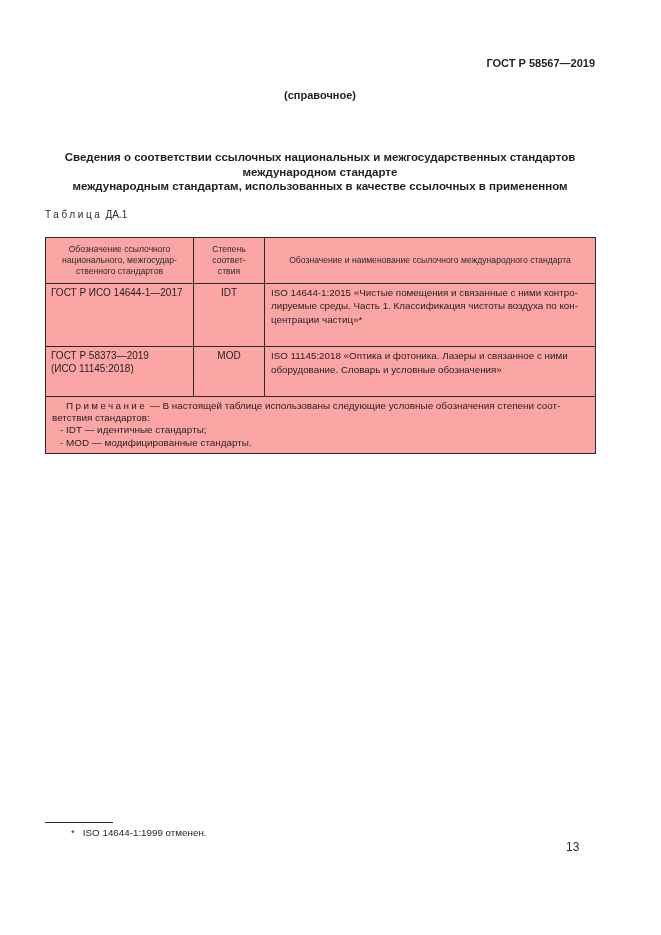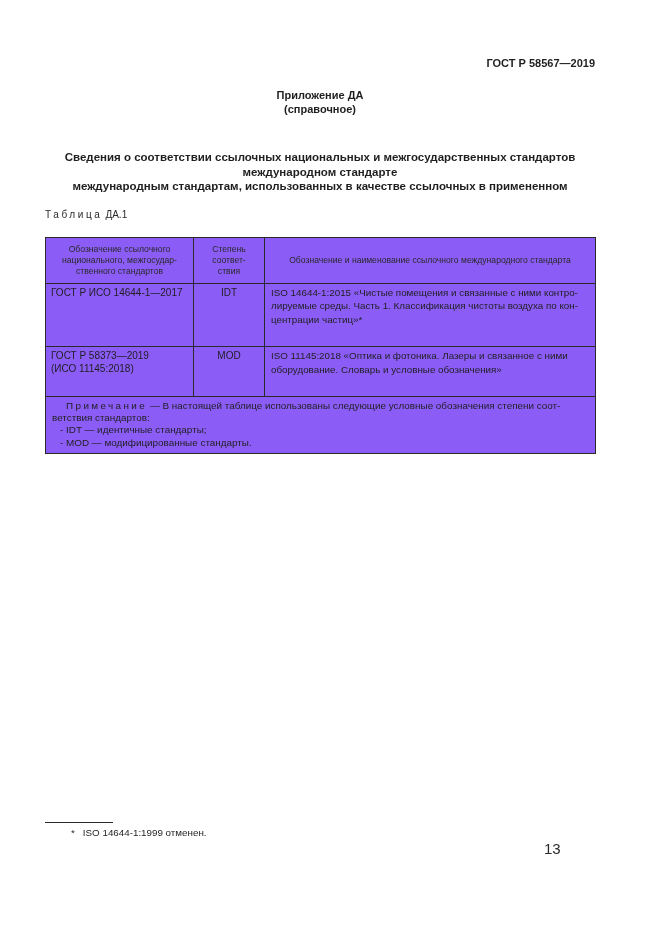--- a/index.html
+++ b/index.html
@@ -29,21 +29,21 @@
 
   .table-caption {
     position: absolute; top: 209px; left: 45px;
     font-size: 10px; color: #2a2a2a;
   }
   .table-caption .sp-label { letter-spacing: 2.6px; margin-right: 3px; }
 
   table.std {
     position: absolute; top: 237px; left: 45px; width: 550px;
     border-collapse: collapse; table-layout: fixed;
-    background: #8b5cf6;
+    background: #fca5a5;
   }
   table.std col.c1 { width: 148px; }
   table.std col.c2 { width: 71px; }
   table.std col.c3 { width: 331px; }
   table.std th, table.std td { border: 1px solid #2a2a2a; }
   table.std thead tr { height: 46px; }
   table.std th {
     font-weight: normal; font-size: 8.6px; line-height: 11px;
     text-align: center; vertical-align: middle; padding: 3px 4px; color: #2a2a2a;
   }
@@ -65,33 +65,32 @@
     position: absolute; top: 822px; left: 45px; width: 68px;
     border-top: 1px solid #2a2a2a; height: 0;
   }
   .footnote {
     position: absolute; top: 827px; left: 45px; width: 400px;
     font-size: 9.8px;
   }
   .footnote .fn-marker { margin-left: 26px; margin-right: 8px; }
 
   .page-number {
-    position: absolute; top: 840px; left: 544px;
-    font-size: 15px; color: #2a2a2a;
+    position: absolute; top: 840px; left: 566px;
+    font-size: 12px; color: #2a2a2a;
   }
 </style>
 </head>
 <body>
 
 <div class="page">
 
   <div class="doc-header">ГОСТ Р 58567—2019</div>
 
   <div class="appendix">
-    <span class="tl" style="display:block;">Приложение ДА</span>
     <span class="tl" style="display:block;">(справочное)</span>
   </div>
 
   <div class="main-title">
     <span class="tl">Сведения о соответствии ссылочных национальных и межгосударственных стандартов</span>
     <span class="tl">международном стандарте</span>
     <span class="tl">международным стандартам, использованных в качестве ссылочных в примененном</span>
   </div>
 
   <div class="table-caption">

